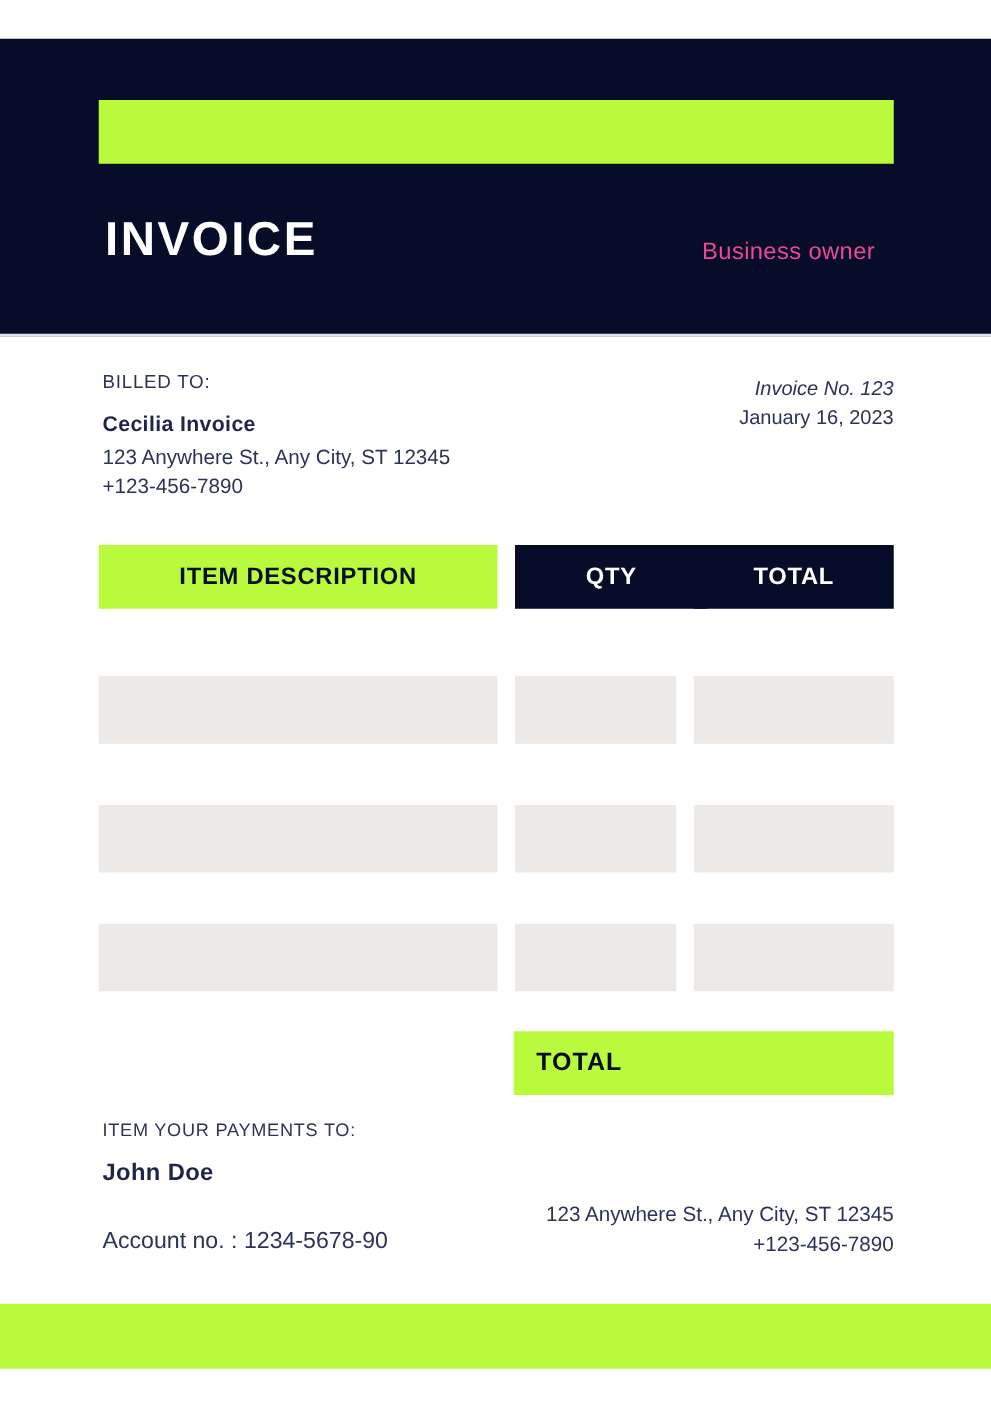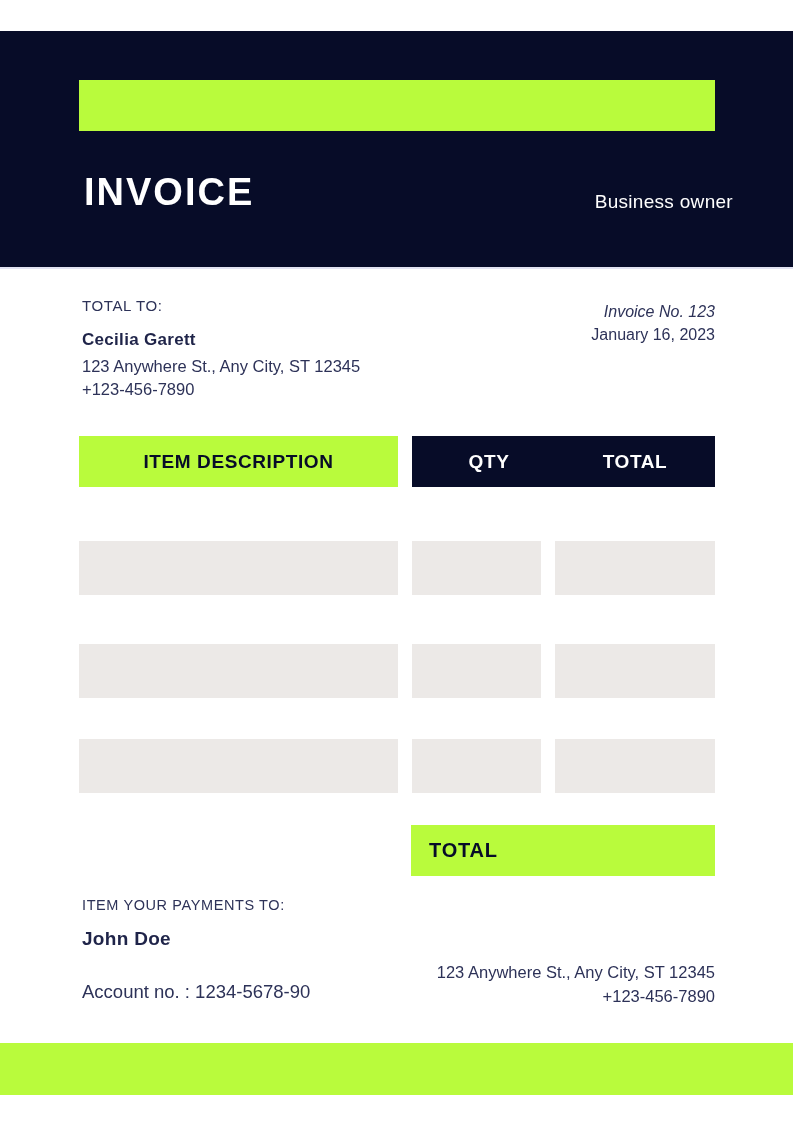--- a/index.html
+++ b/index.html
@@ -34,22 +34,22 @@
   }
   .invoice-title{
     left:84px;top:172px;
     color:#ffffff;
     font-size:38px;
     font-weight:bold;
     letter-spacing:2px;
     line-height:1.1;
   }
   .business-owner{
-    right:60px;top:191px;
-    color:#ffffff;
+    right:93px;top:191px;
+    color:#ec4899;
     font-size:19px;
     letter-spacing:0.3px;
   }
 
   
   .billed-label{
     left:82px;top:297px;
     color:var(--text);
     font-size:15px;letter-spacing:0.6px;
   }
@@ -155,22 +155,22 @@
 <body>
 
 <div class="page">
 
   <div class="abs header-band">
     <div class="abs header-accent" style="top:49px;"></div>
     <div class="abs invoice-title" style="top:141px;">INVOICE</div>
     <div class="abs business-owner" style="top:160px;">Business owner</div>
   </div>
 
-  <div class="abs billed-label">TOTAL TO:</div>
-  <div class="abs billed-name">Cecilia Garett</div>
+  <div class="abs billed-label">BILLED TO:</div>
+  <div class="abs billed-name">Cecilia Invoice</div>
   <div class="abs billed-address">123 Anywhere St., Any City, ST 12345</div>
   <div class="abs billed-phone">+123-456-7890</div>
 
   <div class="abs invoice-number">Invoice No. 123</div>
   <div class="abs invoice-date">January 16, 2023</div>
 
   <div class="abs th th-desc">ITEM DESCRIPTION</div>
   <div class="abs th th-qty">QTY</div>
   <div class="abs th th-total">TOTAL</div>
 

